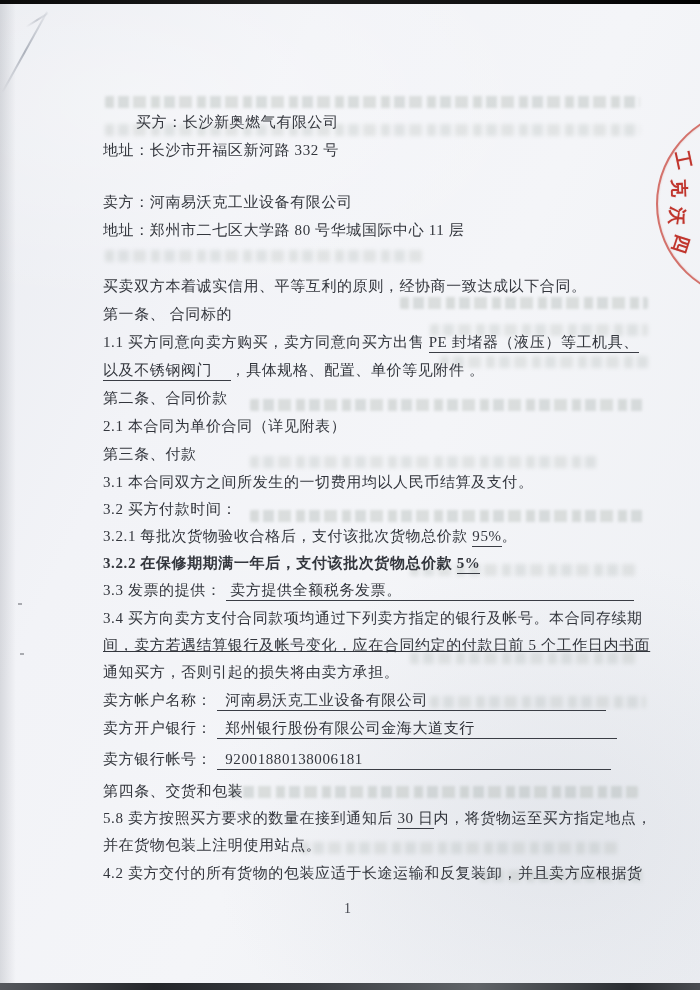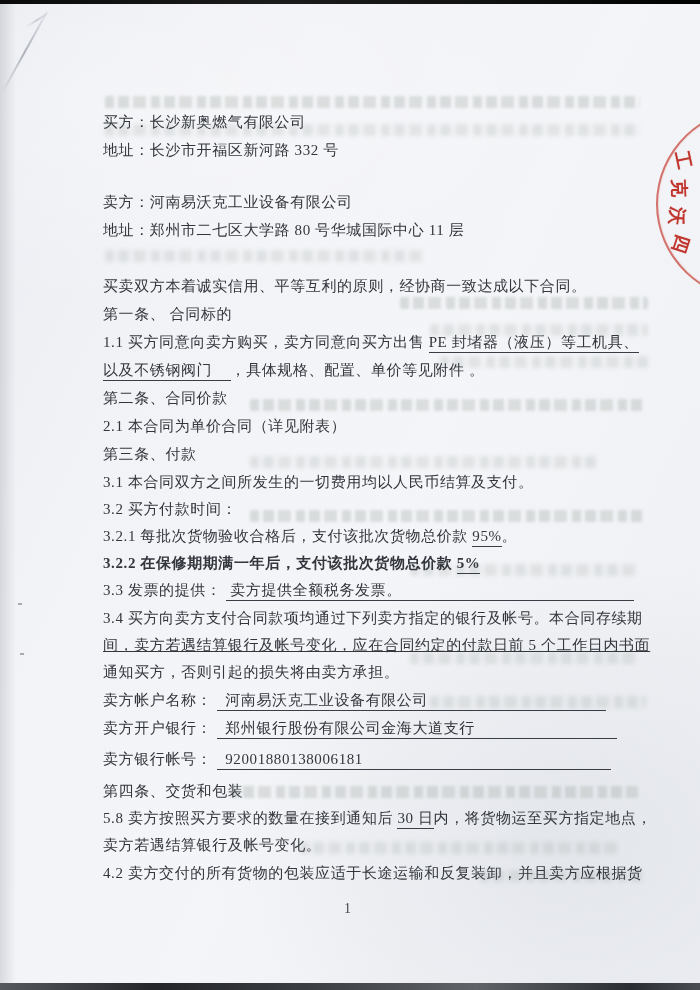--- a/index.html
+++ b/index.html
@@ -70,21 +70,21 @@
       <div class="ghost" style="top: 506px; left: 250px; width: 396px;"></div>
       <div class="ghost alt" style="top: 560px; left: 410px; width: 230px;"></div>
       <div class="ghost alt" style="top: 648px; left: 410px; width: 230px;"></div>
       <div class="ghost alt" style="top: 692px; left: 430px; width: 216px;"></div>
       <div class="ghost" style="top: 782px; left: 230px; width: 408px;"></div>
       <div class="ghost alt" style="top: 838px; left: 300px; width: 318px;"></div>
       <div class="ghost alt" style="top: 866px; left: 480px; width: 166px;"></div>
     </div>
 
   <div id="lines">
-      <div class="line" style="top: 110px;"><span>买方：长沙新奥燃气有限公司</span></div>
+      <div class="line" style="top: 110px; margin-left: 33px;"><span>买方：长沙新奥燃气有限公司</span></div>
       <div class="line" style="top: 138px;"><span>地址：长沙市开福区新河路 332 号</span></div>
       <div class="line" style="top: 190px;"><span>卖方：河南易沃克工业设备有限公司</span></div>
       <div class="line" style="top: 218px;"><span>地址：郑州市二七区大学路 80 号华城国际中心 11 层</span></div>
       <div class="line" style="top: 274px;"><span>买卖双方本着诚实信用、平等互利的原则，经协商一致达成以下合同。</span></div>
       <div class="line" style="top: 302px;"><span>第一条、 合同标的</span></div>
       <div class="line" style="top: 330px;"><span>1.1 买方同意向卖方购买，卖方同意向买方出售 </span><span class="seg-u">PE 封堵器（液压）等工机具、</span></div>
       <div class="line" style="top: 358px;"><span class="seg-u" style="padding-right: 14px;">以及不锈钢阀门 </span><span>，具体规格、配置、单价等见附件 。</span></div>
       <div class="line" style="top: 386px;"><span>第二条、合同价款</span></div>
       <div class="line" style="top: 414px;"><span>2.1 本合同为单价合同（详见附表）</span></div>
       <div class="line" style="top: 442px;"><span>第三条、付款</span></div>
@@ -94,21 +94,21 @@
       <div class="line" style="top: 551px; font-weight: bold;"><span>3.2.2 在保修期期满一年后，支付该批次货物总价款 </span><span class="seg-u">5%</span></div>
       <div class="line" style="top: 578px;"><span>3.3 发票的提供： </span><span class="seg-u" style="padding-right: 232px;"> 卖方提供全额税务发票。</span></div>
       <div class="line" style="top: 606px;"><span>3.4 买方向卖方支付合同款项均通过下列卖方指定的银行及帐号。本合同存续期</span></div>
       <div class="line" style="top: 633px; text-decoration: underline;"><span>间，卖方若遇结算银行及帐号变化，应在合同约定的付款日前 5 个工作日内书面</span></div>
       <div class="line" style="top: 660px;"><span>通知买方，否则引起的损失将由卖方承担。</span></div>
       <div class="line" style="top: 688px;"><span>卖方帐户名称： </span><span class="seg-u" style="padding-right: 178px;">  河南易沃克工业设备有限公司</span></div>
       <div class="line" style="top: 716px;"><span>卖方开户银行： </span><span class="seg-u" style="padding-right: 142px;">  郑州银行股份有限公司金海大道支行</span></div>
       <div class="line" style="top: 747px;"><span>卖方银行帐号： </span><span class="seg-u" style="padding-right: 248px;">  92001880138006181</span></div>
       <div class="line" style="top: 779px; text-align: center;"><span>第四条、交货和包装</span></div>
       <div class="line" style="top: 806px;"><span>5.8 卖方按照买方要求的数量在接到通知后 </span><span class="seg-u">30 日</span><span>内，将货物运至买方指定地点，</span></div>
-      <div class="line" style="top: 833px;"><span>卖方若遇结算银行及帐号变化。</span></div>
+      <div class="line" style="top: 833px;"><span>并在货物包装上注明使用站点。</span></div>
       <div class="line" style="top: 861px;"><span>4.2 卖方交付的所有货物的包装应适于长途运输和反复装卸，并且卖方应根据货</span></div>
     </div>
 
   <div id="stamp">
     <div class="stamp-arc"></div>
   <div class="stamp-char" style="left: 674px; top: 144px; transform: rotate(78deg); color: rgb(192, 52, 44);">工</div>
       <div class="stamp-char" style="left: 670px; top: 172px; transform: rotate(88deg); color: rgb(192, 52, 44);">克</div>
       <div class="stamp-char" style="left: 668px; top: 200px; transform: rotate(98deg); color: rgb(192, 52, 44);">沃</div>
       <div class="stamp-char" style="left: 672px; top: 228px; transform: rotate(108deg); color: rgb(192, 52, 44);">四</div>
     </div>

